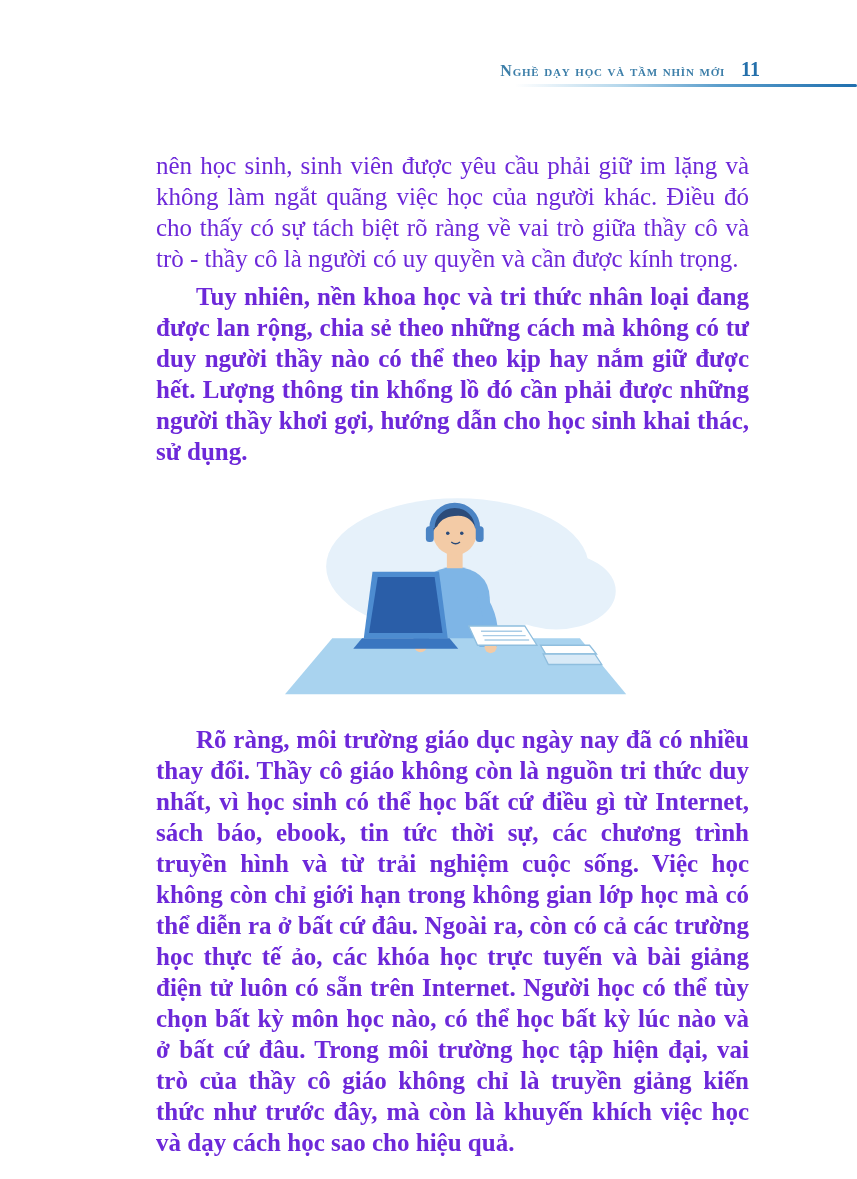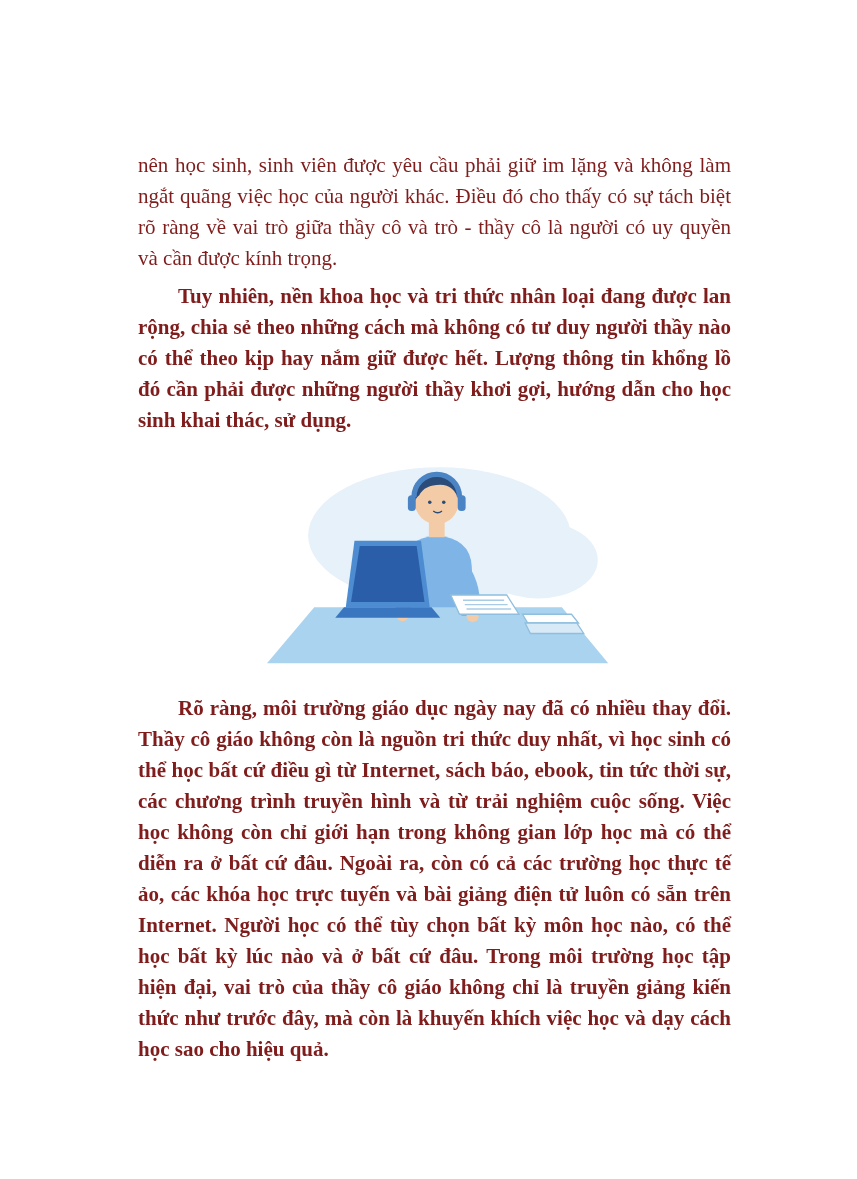--- a/index.html
+++ b/index.html
@@ -57,24 +57,24 @@
       rgba(125,185,221,0) 0%,
       rgba(125,185,221,0.55) 30%,
       #5a9dcb 60%,
       #1f6fae 100%);
   }
 
   
   .content {
     position: absolute;
     top: 150px;
-    left: 138px;
+    left: 156px;
     width: 593px;
-    color: #7f1d1d;
-    font-size: 21px;
+    color: #6d28d9;
+    font-size: 25px;
     line-height: 31px;
     text-align: justify;
   }
   .content p {
     margin: 0 0 7px 0;
   }
   .content p.indent {
     text-indent: 40px;
     font-weight: bold;
   }
@@ -88,20 +88,27 @@
     display: block;
     width: 100%;
     height: auto;
   }
 </style>
 </head>
 <body>
 
 <div class="page">
 
+  <div class="header">
+    <div class="header-text">
+      <span class="header-title">Nghề dạy học và tầm nhìn mới</span>
+      <span class="page-number">11</span>
+    </div>
+    <div class="header-rule"></div>
+  </div>
 
   <div class="content">
 
     <p class="no-indent">nên học sinh, sinh viên được yêu cầu phải giữ im lặng và không làm ngắt quãng việc học của người khác. Điều đó cho thấy có sự tách biệt rõ ràng về vai trò giữa thầy cô và trò - thầy cô là người có uy quyền và cần được kính trọng.</p>
 
     <p class="indent">Tuy nhiên, nền khoa học và tri thức nhân loại đang được lan rộng, chia sẻ theo những cách mà không có tư duy người thầy nào có thể theo kịp hay nắm giữ được hết. Lượng thông tin khổng lồ đó cần phải được những người thầy khơi gợi, hướng dẫn cho học sinh khai thác, sử dụng.</p>
 
     <div class="illustration">
       <svg viewBox="0 0 400 250" xmlns="http://www.w3.org/2000/svg">
 

